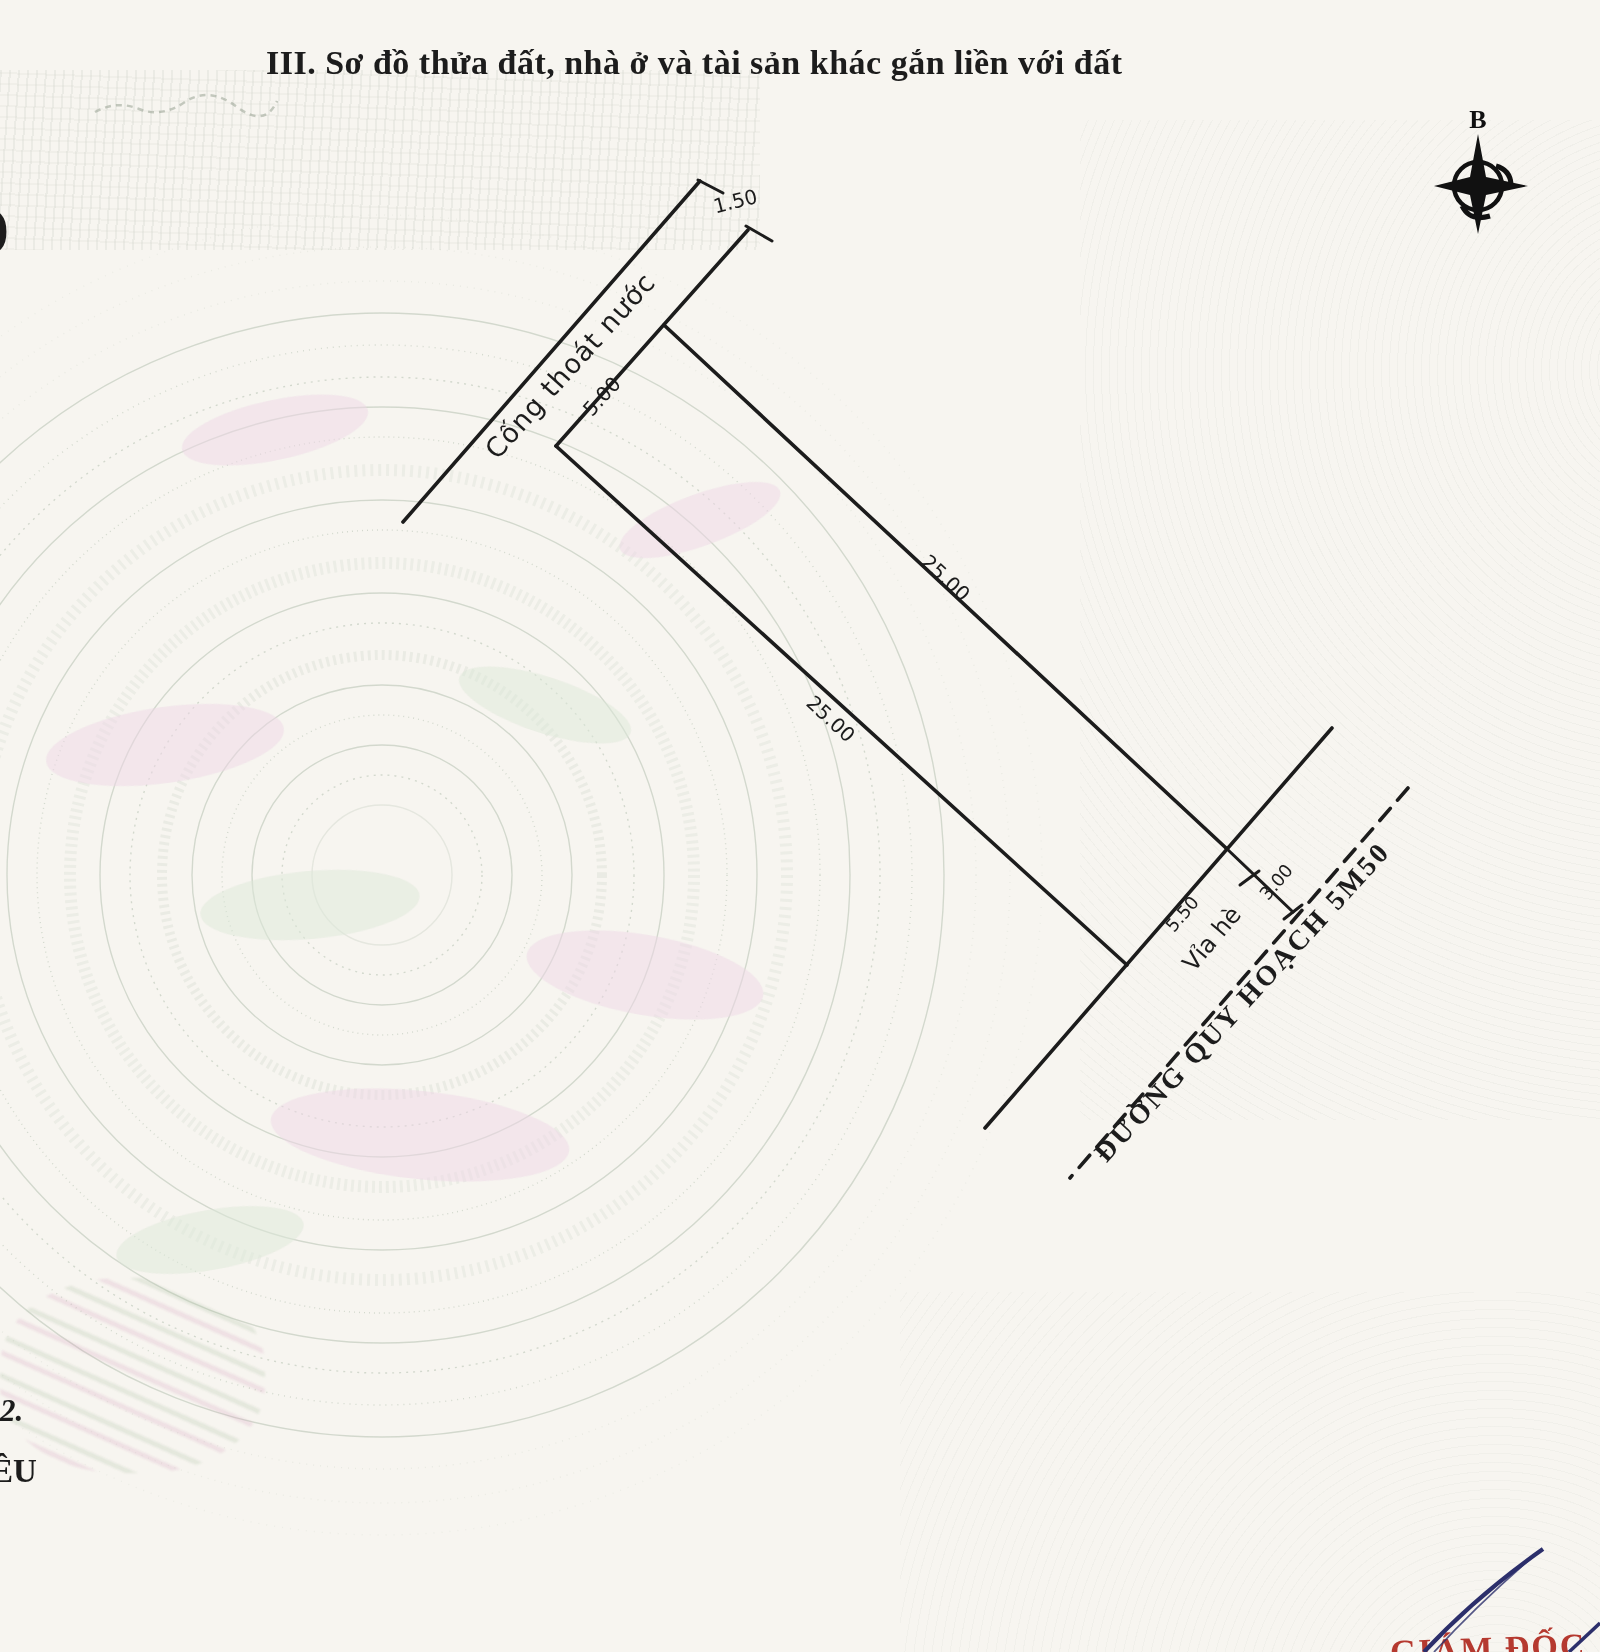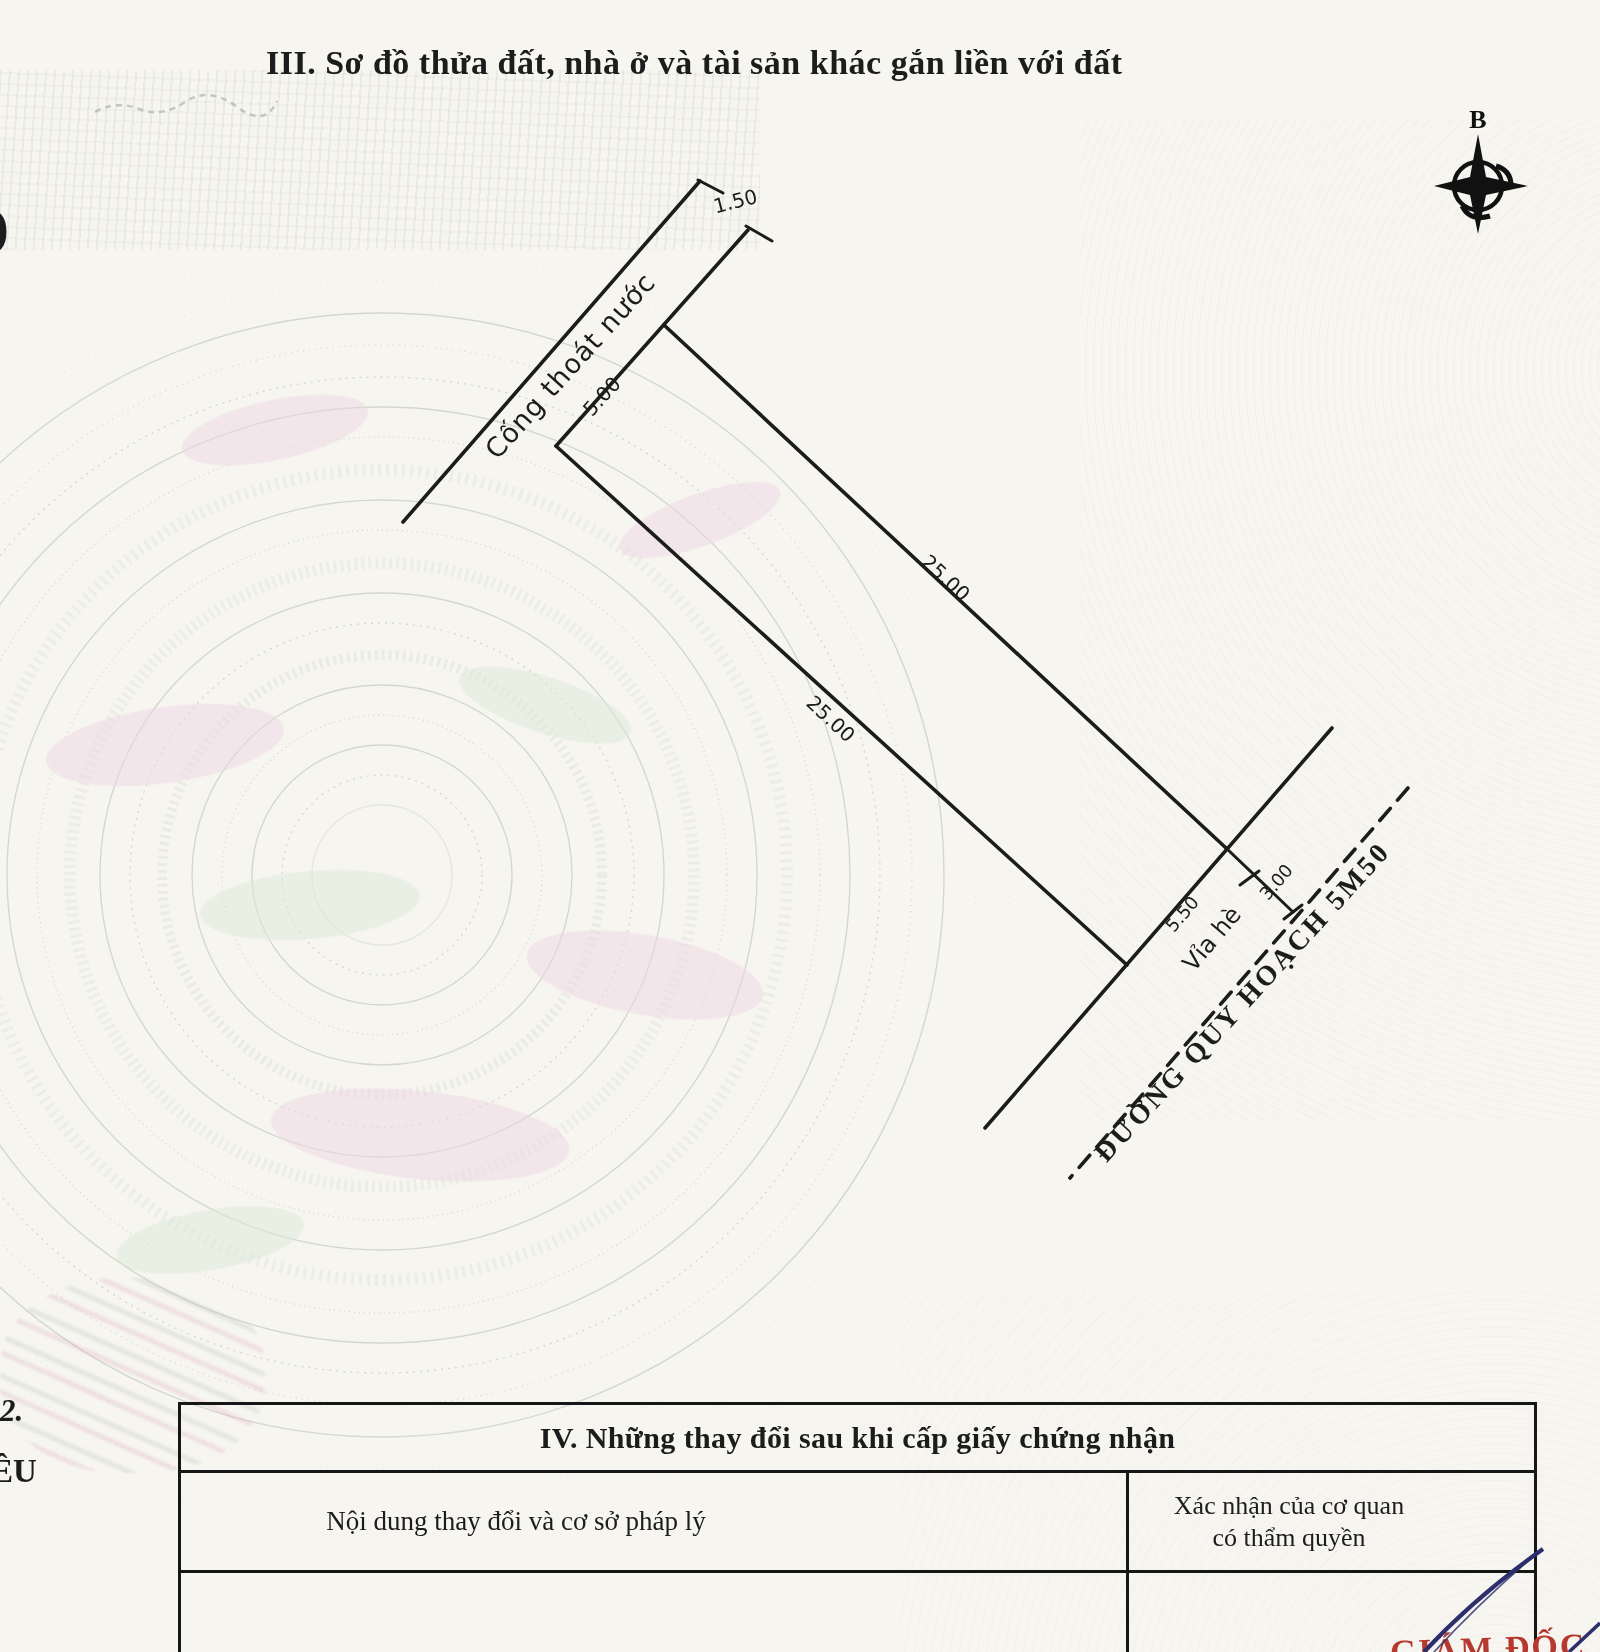--- a/index.html
+++ b/index.html
@@ -130,36 +130,20 @@
   <div class="tex tex-right"></div>
   <div class="tex tex-bottomright"></div>
   <div class="tex tex-bl-stripes"></div>
 
   <div id="title3" class="abs">III. Sơ đồ thửa đất, nhà ở và tài sản khác gắn liền với đất</div>
 
   <div id="frag-paren" class="abs frag">)</div>
   <div id="frag-num" class="abs frag">2.</div>
   <div id="frag-word" class="abs frag">ỀU</div>
 
-  <div id="table4" class="abs">
-    <div class="trow" id="t4-titlerow">
-      <div id="t4-title">IV. Những thay đổi sau khi cấp giấy chứng nhận</div>
-    </div>
-    <div class="trow" id="t4-headrow">
-      <div class="cell-left">Nội dung thay đổi và cơ sở pháp lý</div>
-      <div class="cell-right">
-        <span>Xác nhận của cơ quan</span>
-        <span>có thẩm quyền</span>
-      </div>
-    </div>
-    <div class="trow" id="t4-bodyrow">
-      <div class="cell-left"></div>
-      <div class="cell-right"></div>
-    </div>
-  </div>
 
   <div id="stamp" class="abs">GIÁM ĐỐC</div>
 
   <svg width="1600" height="1652" viewBox="0 0 1600 1652" style="z-index:5">
 
     <line class="dline" x1="700" y1="181" x2="403" y2="522"></line>
     <line class="dthin" x1="698" y1="180" x2="723" y2="193"></line>
     <line class="dline" x1="748" y1="230" x2="556" y2="446"></line>
     <line class="dthin" x1="746" y1="226" x2="772" y2="241"></line>
 

